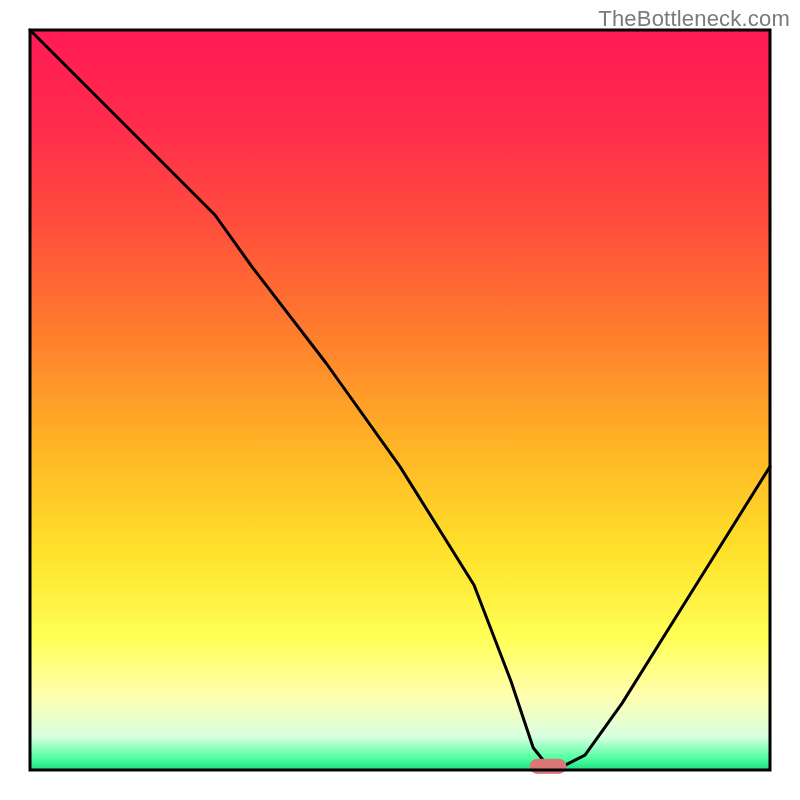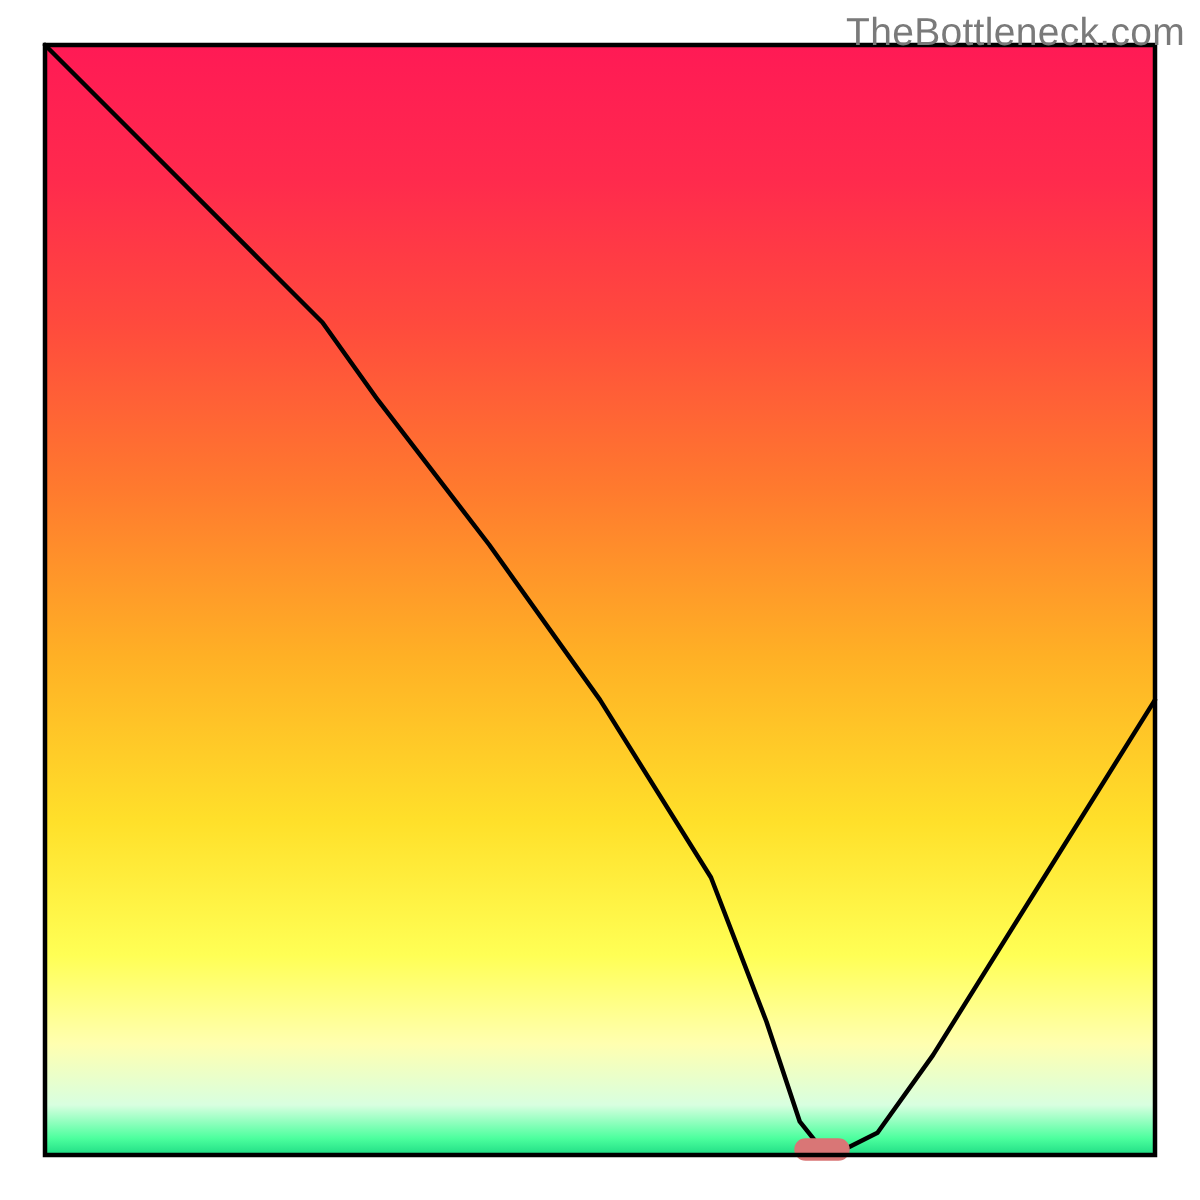--- a/index.html
+++ b/index.html
@@ -18,21 +18,21 @@
   #chart {
     position: absolute;
     left: 0;
     top: 0;
   }
   #watermark {
     position: absolute;
     top: 6px;
     right: 10px;
     color: #7a7a7a;
-    font-size: 26px;
+    font-size: 22px;
     font-weight: 400;
     letter-spacing: 0.2px;
     pointer-events: none;
   }
 </style>
 </head>
 <body>
 
 <div id="wrap">
   <svg id="chart" width="800" height="800" viewBox="0 0 800 800">

